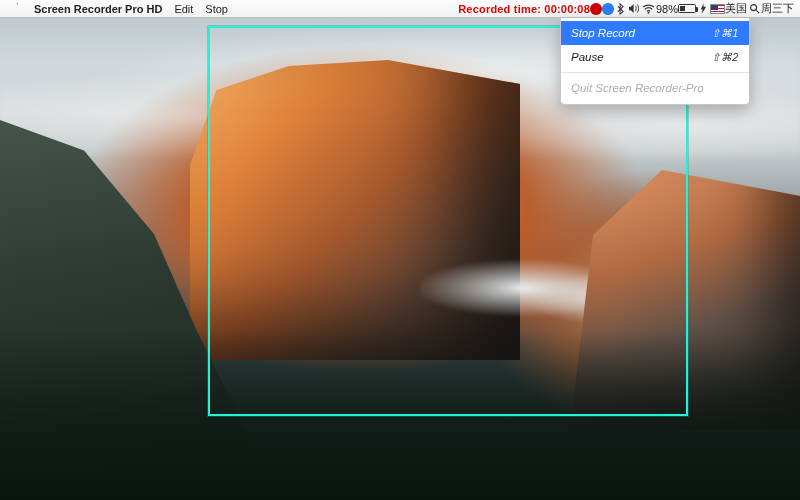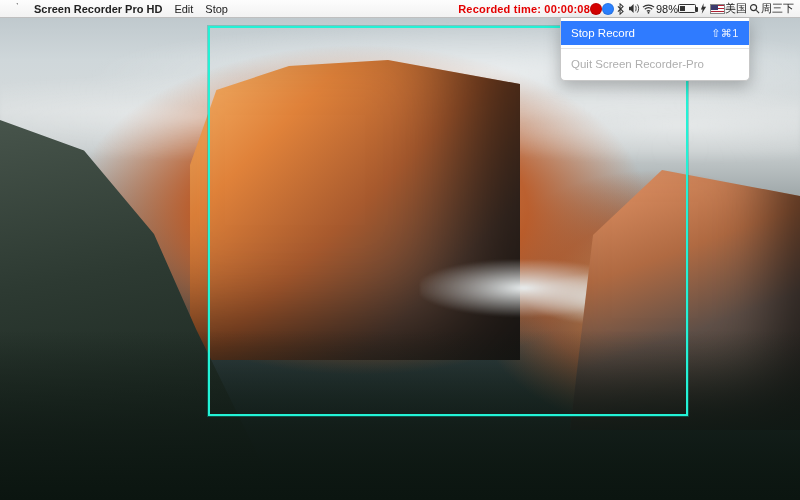--- a/index.html
+++ b/index.html
@@ -87,21 +87,21 @@
   .flag::before { content:""; position:absolute; left:0; top:0; width:7px; height:5.5px; background:#3c3b6e; }
 
   
   .dropdown {
     position:absolute; top:18px; right:50px; width:190px;
     background:#fff; border:1px solid #c7c7c7; border-top:none;
     border-radius:0 0 5px 5px;
     box-shadow: 0 6px 16px rgba(0,0,0,0.25);
     padding:3px 0 4px; font-size:11.5px; z-index:60;
   }
-  .dd-row { display:flex; align-items:center; padding:10px 10px; height:24px; color:#222; }
+  .dd-row { display:flex; align-items:center; padding:10px 10px; height:24px; color:#222;font-style:italic; }
   .dd-row .lbl { flex:1; }
   .dd-row .sc  { color:inherit; opacity:.9; font-size:11px; letter-spacing:.5px; }
   .dd-row.sel { background:#2f7bff; color:#fff; }
   .dd-row.disabled { color:#aeaeae;align-items:center; }
   .dd-sep { height:1px; margin:3px 0; background:#e3e3e3; }
 
   
   .record-rect {
     position:absolute; left:208px; top:26px; width:480px; height:390px;
     border:2px solid #23f2d6;
@@ -184,19 +184,23 @@
       </span>
       <span>周三下</span>
     </div>
   </div>
 
   <div class="dropdown">
     <div class="dd-row sel">
       <span class="lbl">Stop Record</span>
       <span class="sc">⇧⌘1</span>
     </div>
+    <div class="dd-row">
+      <span class="lbl">Pause</span>
+      <span class="sc">⇧⌘2</span>
+    </div>
     <div class="dd-sep"></div>
     <div class="dd-row disabled">
       <span class="lbl">Quit Screen Recorder-Pro</span>
     </div>
   </div>
 
 </div>
 
 </body></html>

